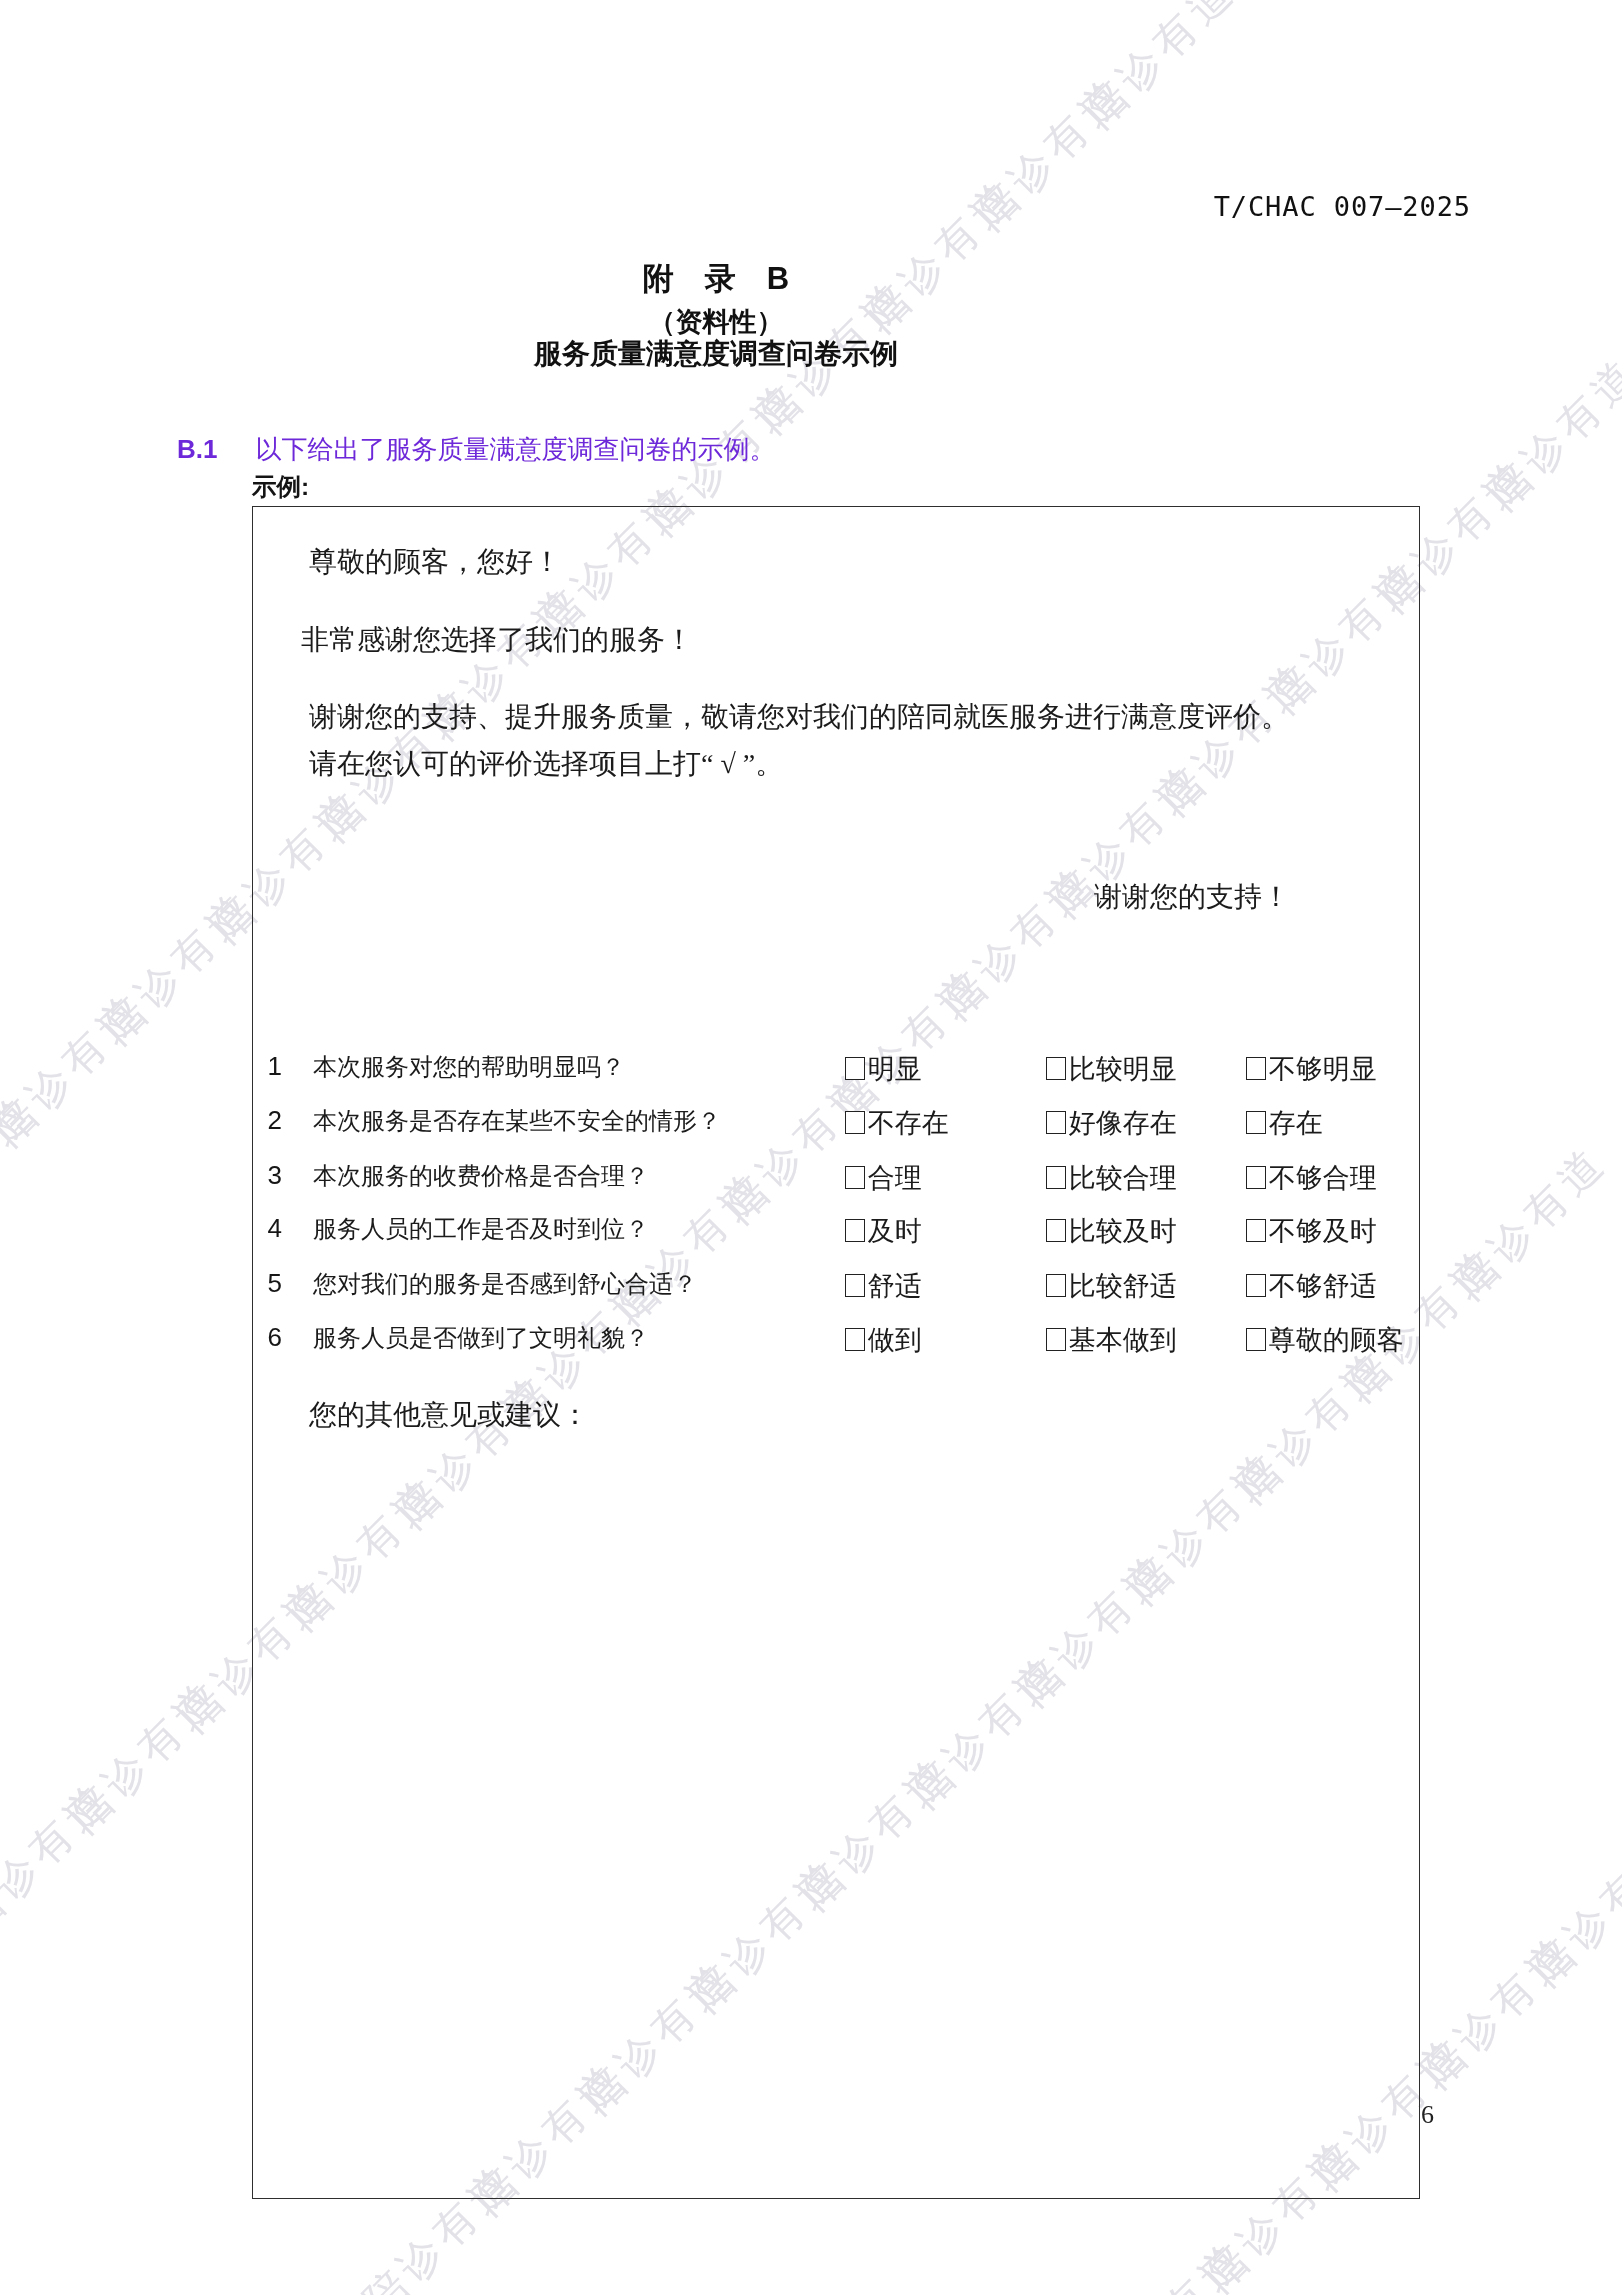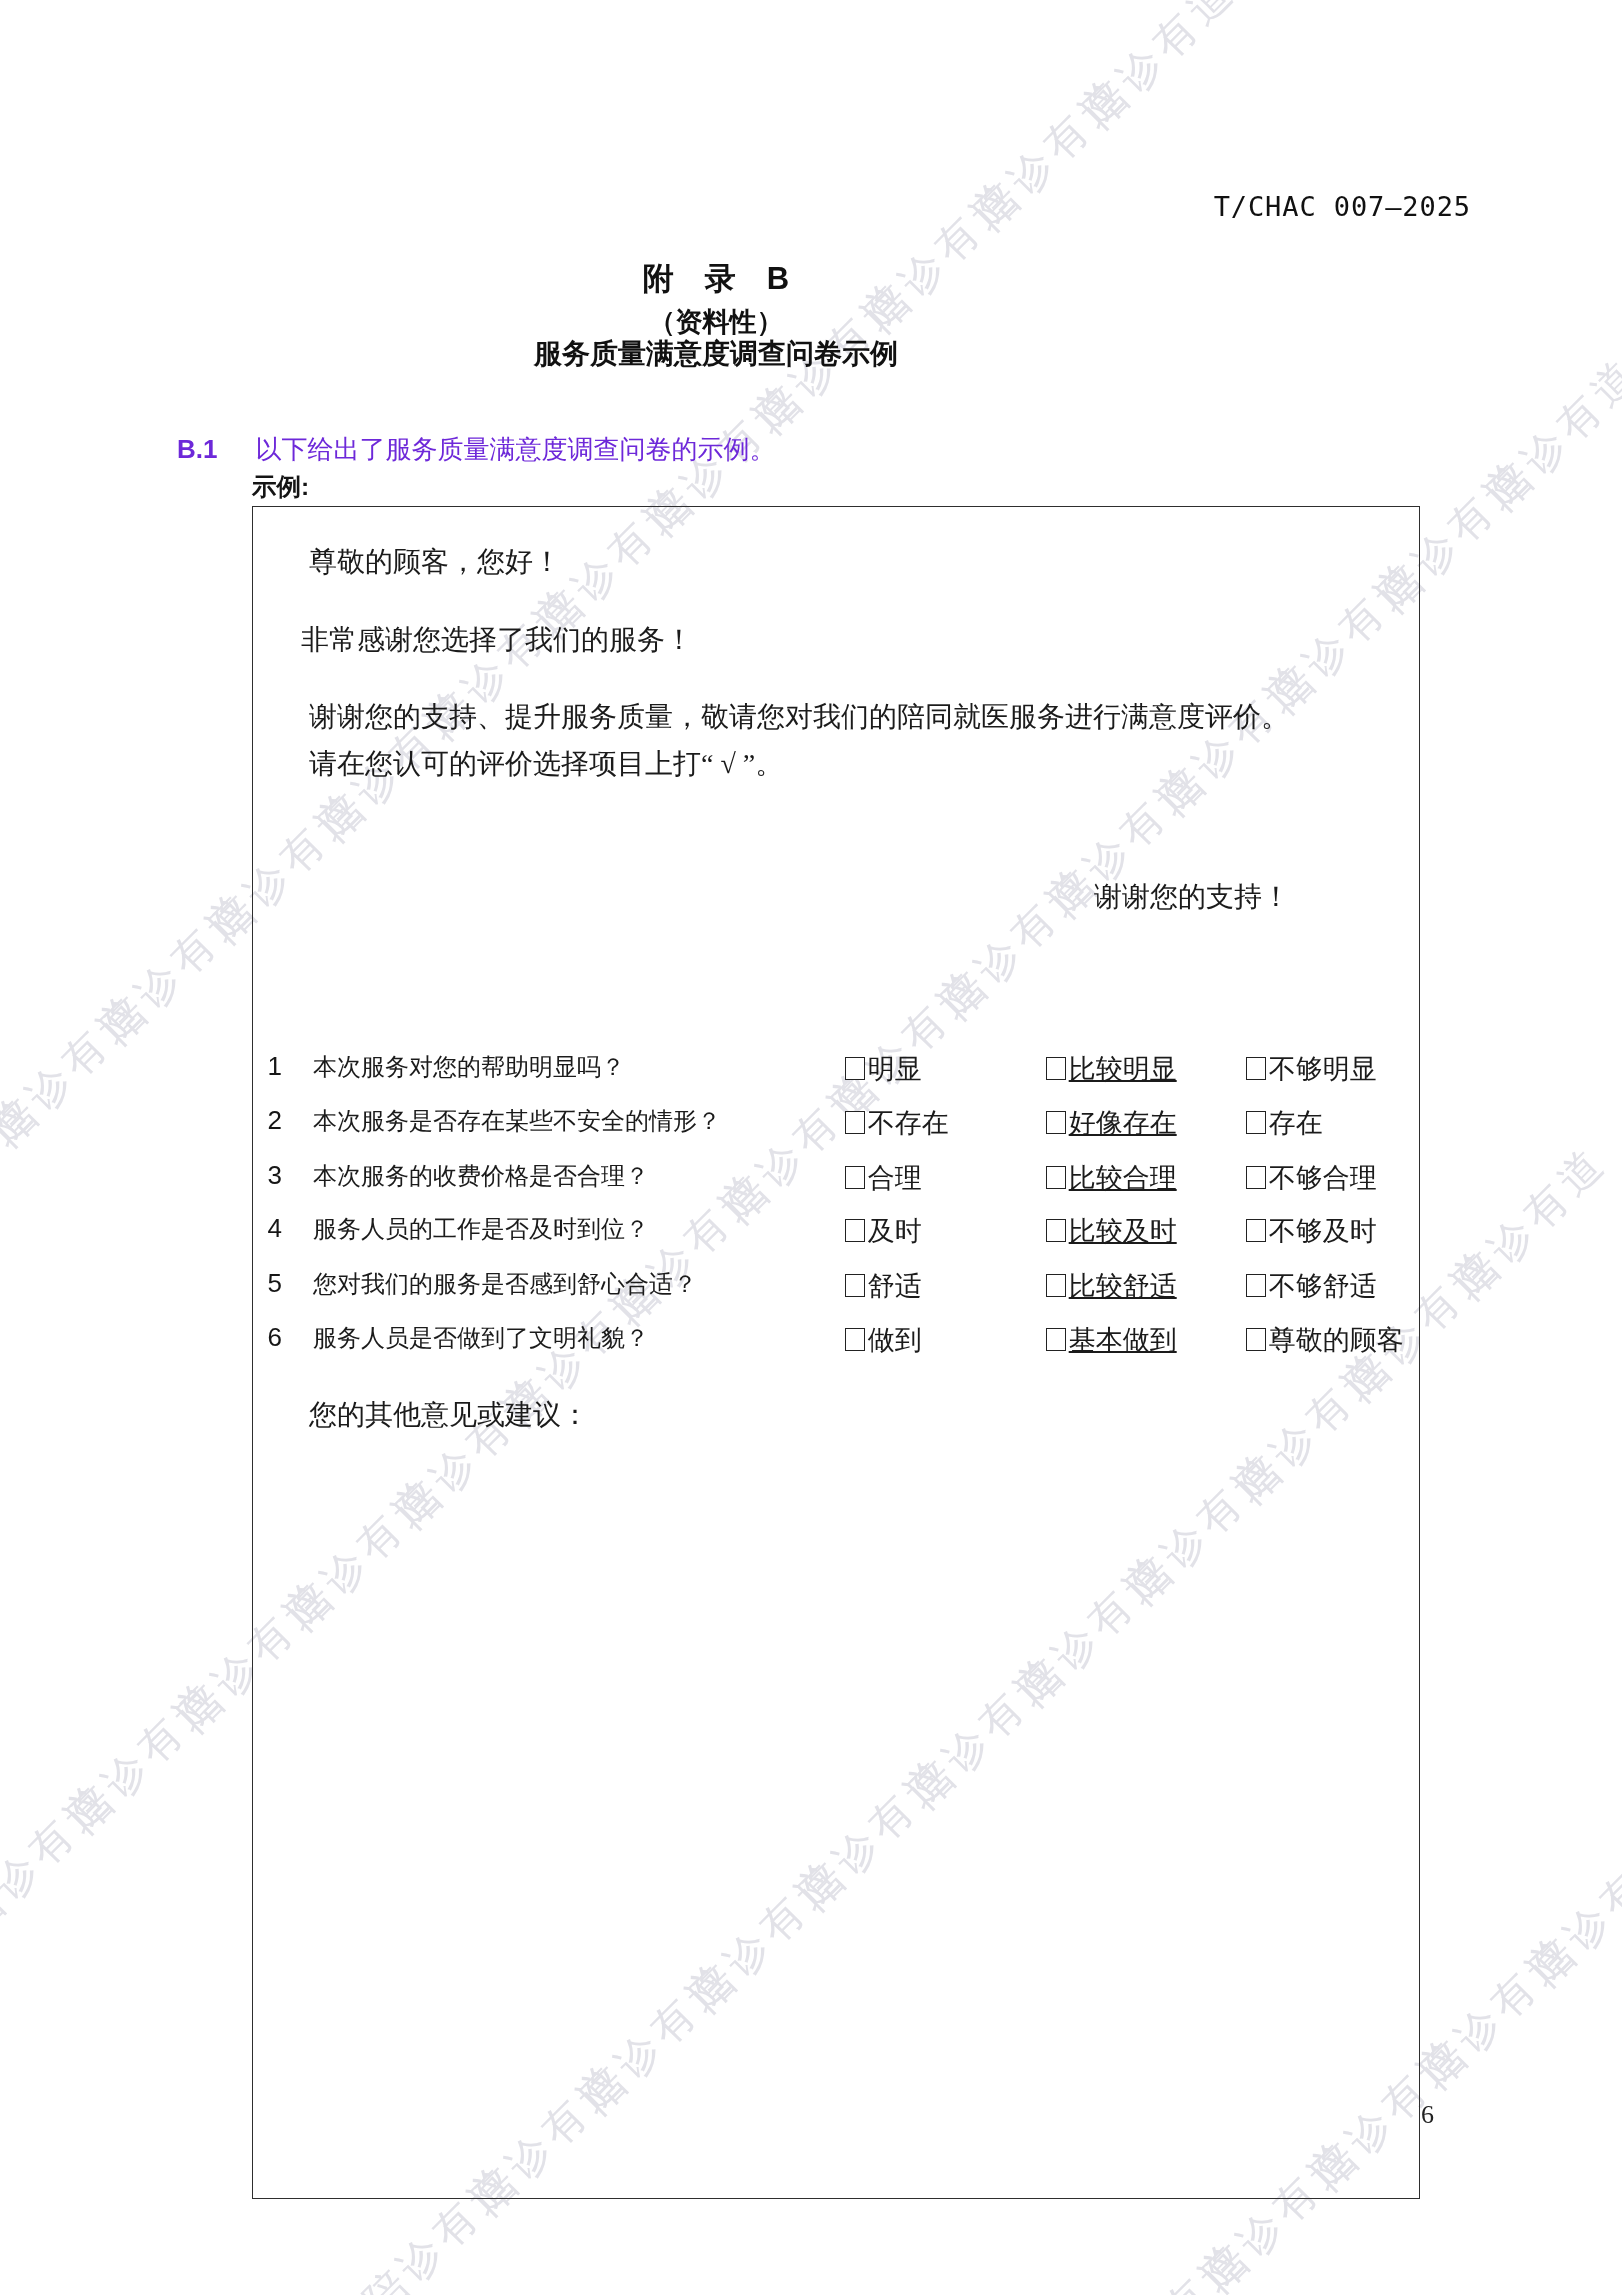--- a/index.html
+++ b/index.html
@@ -58,21 +58,21 @@
   #p-comments{left:56px;top:889px;}
   .q-row{position:absolute;left:0;width:100%;height:36px;}
   .q-num{
     position:absolute;left:14.5px;top:0;
     font-family:"Liberation Sans","DejaVu Sans",sans-serif;
     font-size:26px;color:#161616;
   }
   .q-text{position:absolute;left:60px;top:0;font-size:24px;white-space:nowrap;}
   .opt{position:absolute;top:0;font-size:27px;white-space:nowrap;}
   .opt-0{left:592px;}
-  .opt-1{left:793px;text-decoration:underline;}
+  .opt-1{left:793px;}
   .opt-2{left:993px;}
   .cb{
     display:inline-block;width:20px;height:23px;
     border:1.8px solid #222;box-sizing:border-box;
     margin-right:2.7px;vertical-align:-1.8px;background:#fff;
   }
   .page-num{
     position:absolute;left:1421px;top:2100px;
     font-family:"Liberation Serif","DejaVu Serif",serif;
     font-size:26px;color:#222;

